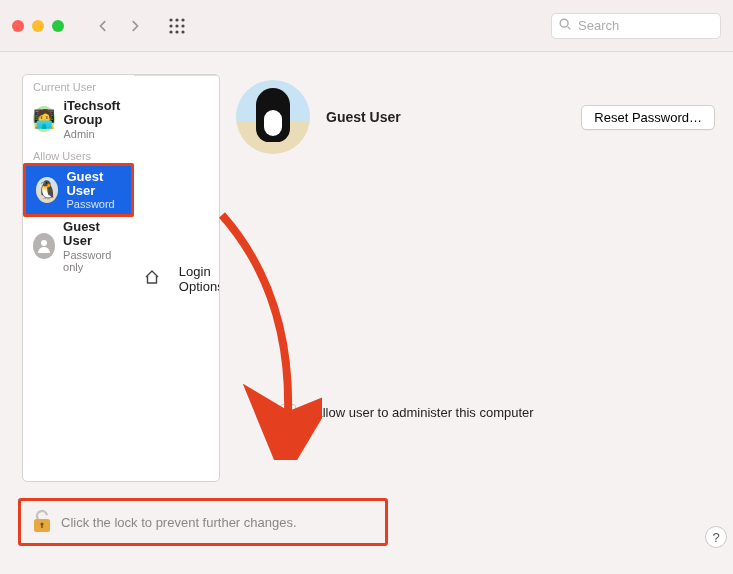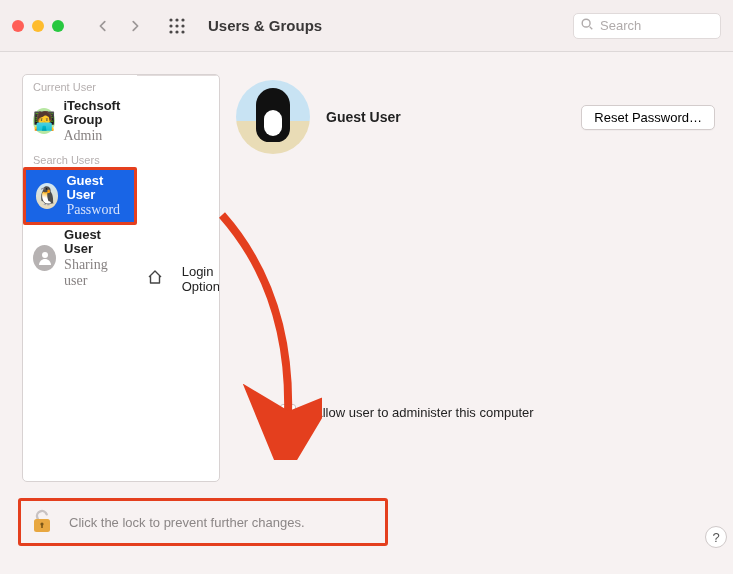--- a/index.html
+++ b/index.html
@@ -25,21 +25,21 @@
   .traffic { display:flex; gap:8px; margin-right:10px; }
   .dot { width:12px; height:12px; border-radius:50%; }
   .dot.red{background:#ff5f57;} .dot.yellow{background:#febc2e;} .dot.green{background:#28c840;}
   .nav-arrows { display:flex; gap:18px; margin-left:14px; color:#9c9797; }
   .nav-arrows svg{width:14px;height:14px;display:block;}
   .grid-icon { margin-left:18px; color:#4a4747; }
   .grid-icon svg{width:18px;height:18px;display:block;}
   .pane-title { font-weight:600; font-size:15px; margin-left:14px; color:#3a3838;}
   .search {
     margin-left:auto;
-    width:148px; height:26px;
+    width:170px; height:26px;
     background:#fff;
     border:1px solid #e0dada;
     border-radius:5px;
     display:flex; align-items:center;
     padding:0 6px; gap:4px; color:#b0abab;
   }
   .search svg{width:14px;height:14px;}
   .search input{border:none;outline:none;font-size:13px;flex:1;background:transparent;color:#333;}
   .search input::placeholder{color:#b0abab;}
 
@@ -73,21 +73,21 @@
   .user-row.selected .user-sub{color:#d6e2fb;}
   .avatar{
     width:26px;height:26px;border-radius:50%;
     display:flex;align-items:center;justify-content:center;
     font-size:18px;
   }
   .avatar.green{background:#b7e7a2;}
   .avatar.grey{background:#b6b2b2;color:#fff;}
   .avatar.penguin{background:linear-gradient(#cfe6f5,#e8d9b8);}
   .user-name{font-weight:700;font-size:13px;line-height:1.1;}
-  .user-sub{font-size:14px;color:#878282;font-family:Liberation Serif, serif;}
+  .user-sub{font-size:11px;color:#878282;}
   .login-options{
     border-top:1px solid #e2dcdc;
     padding:8px 10px;
     display:flex;align-items:center;gap:19px;
     font-size:13px;
   }
   .plusminus{
     border-top:1px solid #e2dcdc;
     display:flex;
   }
@@ -147,21 +147,21 @@
   }
 
   
   .lockbar{
     position:absolute;
     left:18px; bottom:28px;
     width:370px;
     border:3px solid #e43f1e;
     border-radius:3px;
     padding:8px 10px;
-    display:flex;align-items:center;gap:16px;
+    display:flex;align-items:center;gap:8px;
     color:#8b8686; font-size:13px;
   }
   .lock-icon svg{width:22px;height:26px;display:block;}
 
   .help-btn{
     position:absolute; right:6px; bottom:26px;
     width:22px;height:22px;border:1px solid #cfc9c9;border-radius:50%;
     background:#fff;
     display:flex;align-items:center;justify-content:center;
     font-size:13px;color:#555;cursor:pointer;
@@ -201,21 +201,20 @@
         <circle cx="9" cy="3" r="1.6"></circle>
         <circle cx="15" cy="3" r="1.6"></circle>
       <circle cx="3" cy="9" r="1.6"></circle>
         <circle cx="9" cy="9" r="1.6"></circle>
         <circle cx="15" cy="9" r="1.6"></circle>
       <circle cx="3" cy="15" r="1.6"></circle>
         <circle cx="9" cy="15" r="1.6"></circle>
         <circle cx="15" cy="15" r="1.6"></circle>
     </svg>
   </span>
-  <span class="pane-title">Users &amp; Groups</span>
   <div class="search">
     <span>
       <svg viewBox="0 0 16 16" fill="none" stroke="currentColor" stroke-width="1.6">
           <circle cx="7" cy="7" r="4.5"></circle>
           <line x1="11" y1="11" x2="14" y2="14"></line>
         </svg>
     </span>
     <input placeholder="Search" style="">
   </div>
 </div>
@@ -226,40 +225,40 @@
     <div class="scroll">
       <div class="section-label">Current User</div>
       <div class="user-row">
         <div class="avatar green">🧑‍💻</div>
         <div>
           <div class="user-name">iTechsoft Group</div>
           <div class="user-sub">Admin</div>
         </div>
       </div>
 
-      <div class="section-label">Search Users</div>
+      <div class="section-label">Allow Users</div>
 
       <div class="user-row selected">
         <div class="avatar penguin">🐧</div>
         <div>
           <div class="user-name">Guest User</div>
           <div class="user-sub">Password</div>
         </div>
       </div>
 
       <div class="user-row">
         <div class="avatar grey">
           <svg width="16" height="16" viewBox="0 0 16 16" fill="#fff">
               <circle cx="8" cy="5" r="3"></circle>
               <path d="M2 15c0-3.3 2.7-6 6-6s6 2.7 6 6"></path>
             </svg>
         </div>
         <div>
           <div class="user-name">Guest User</div>
-          <div class="user-sub">Sharing user</div>
+          <div class="user-sub">Password only</div>
         </div>
       </div>
     </div>
 
     <div class="login-options">
       <span>
         <svg width="16" height="16" viewBox="0 0 16 16" fill="none" stroke="#444" stroke-width="1.4" stroke-linejoin="round">
             <path d="M2 8 8 2l6 6"></path>
             <path d="M3.5 7v7h9V7"></path>
           </svg>

